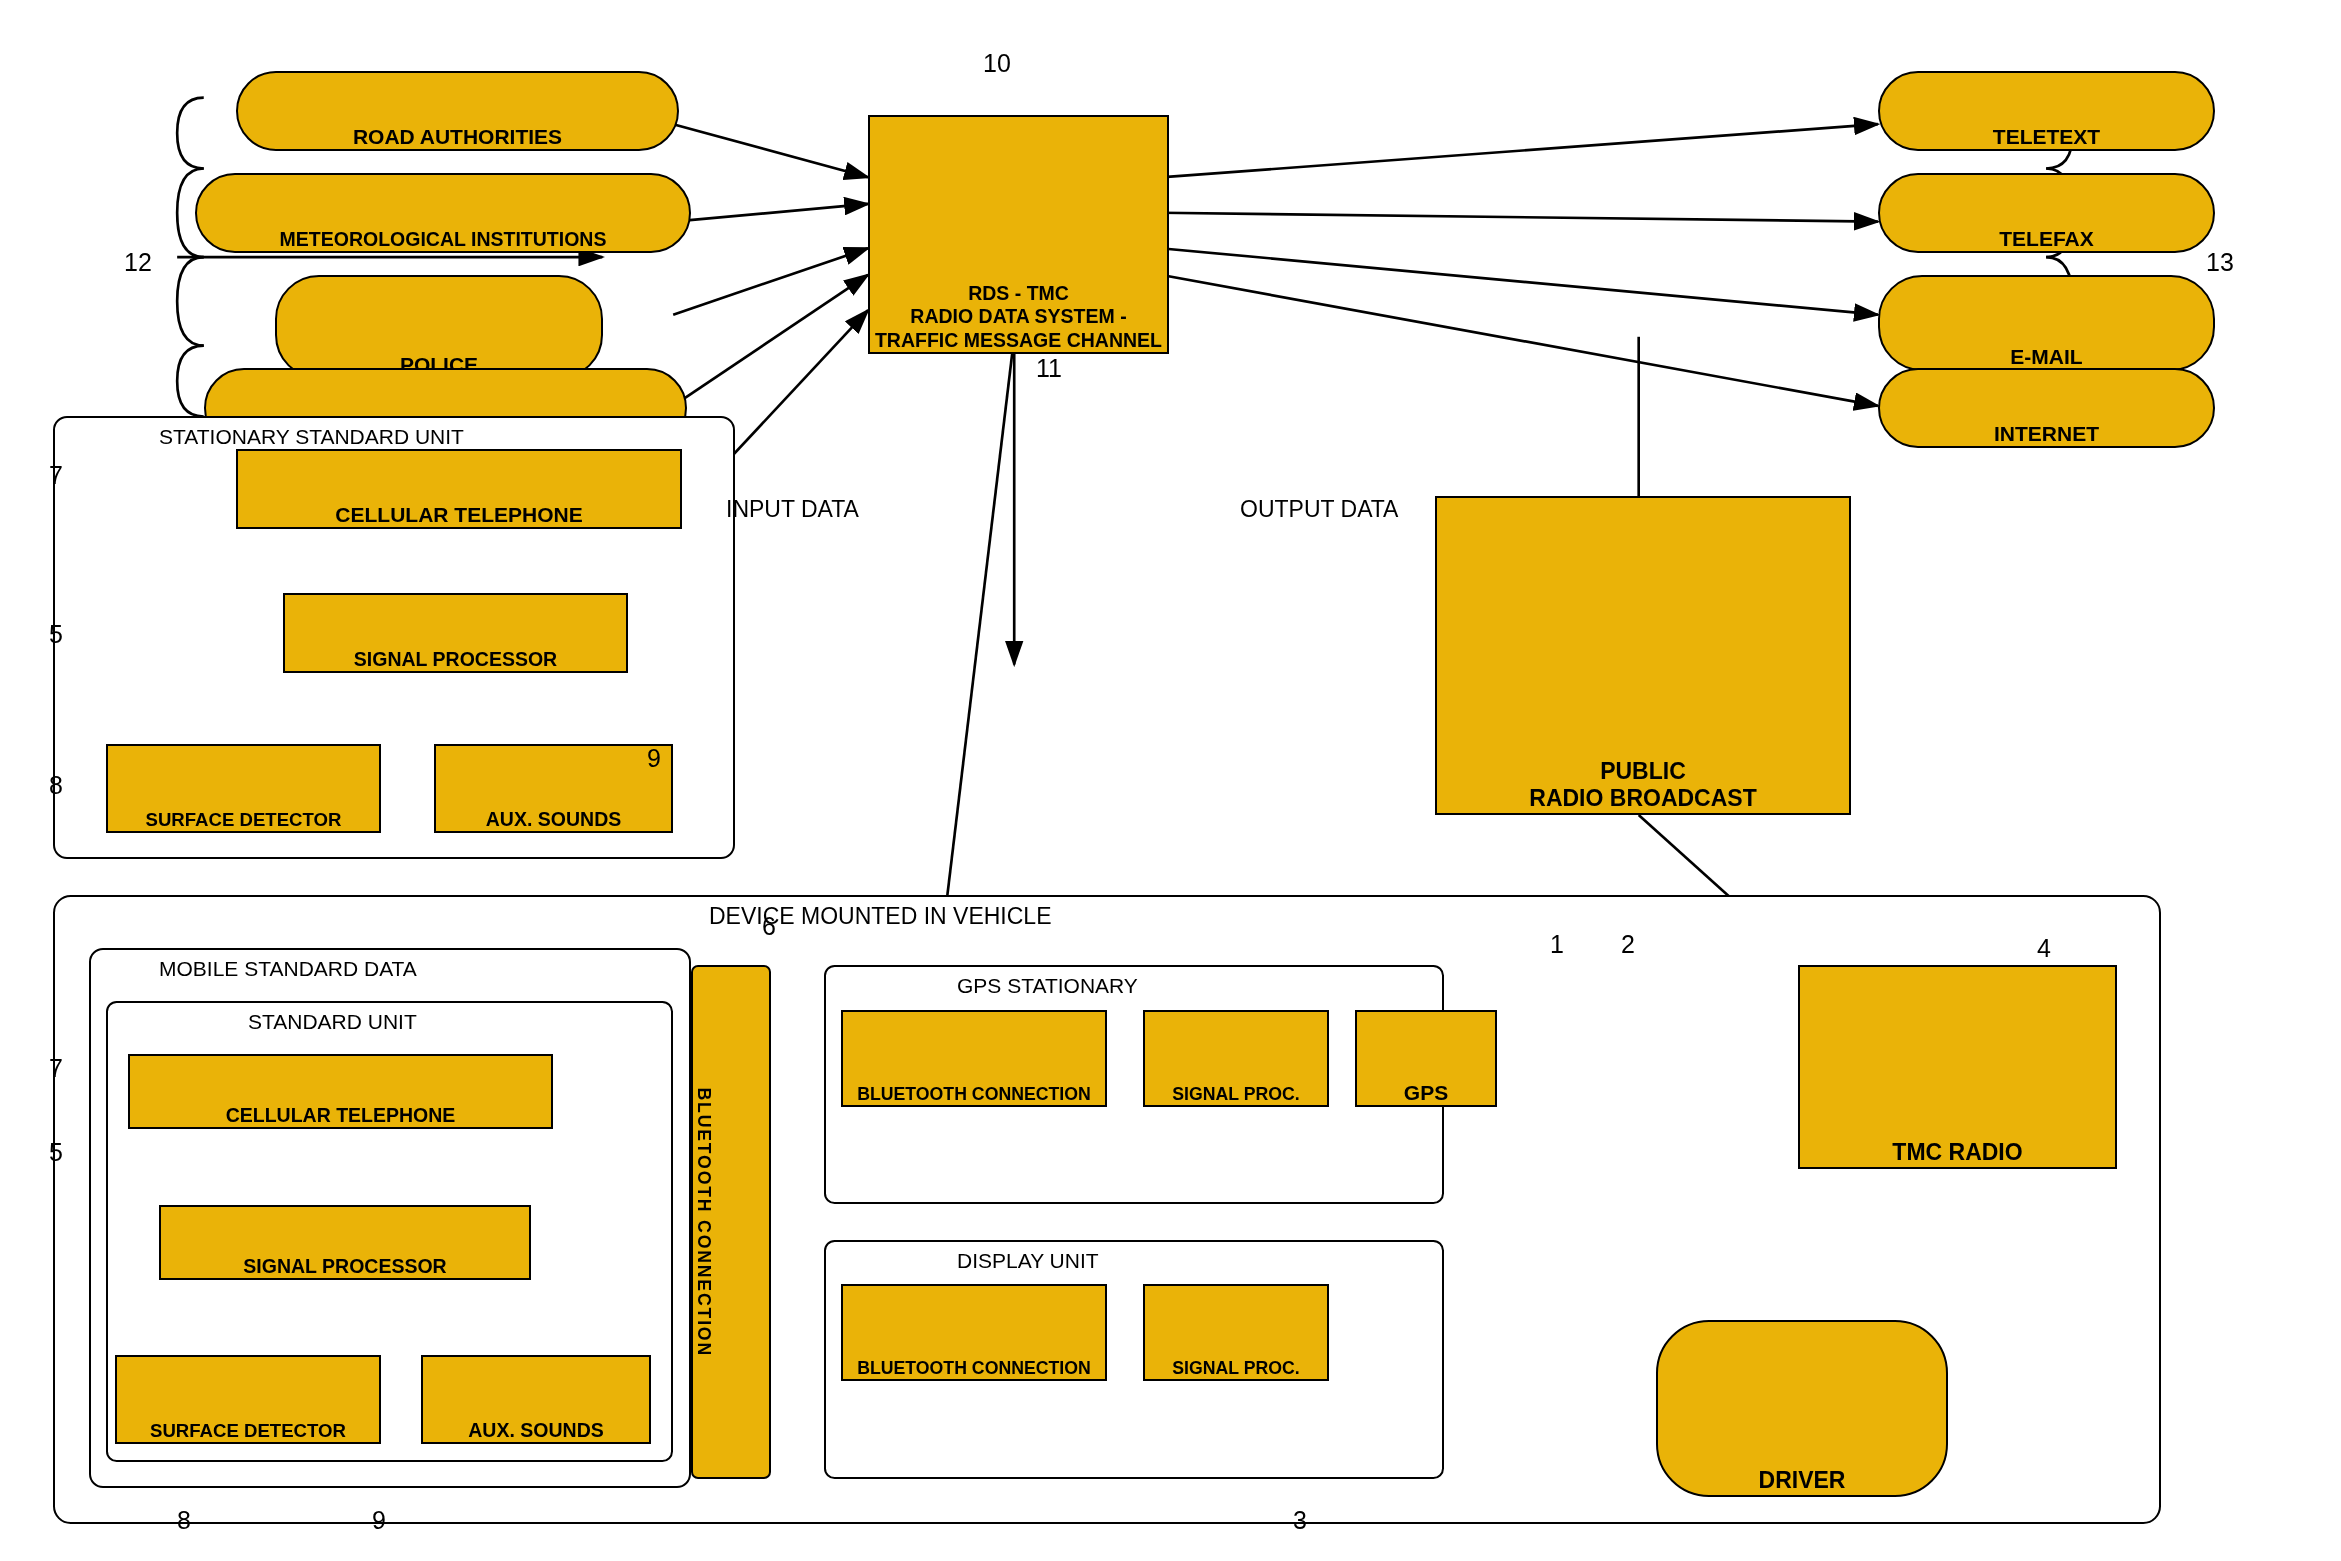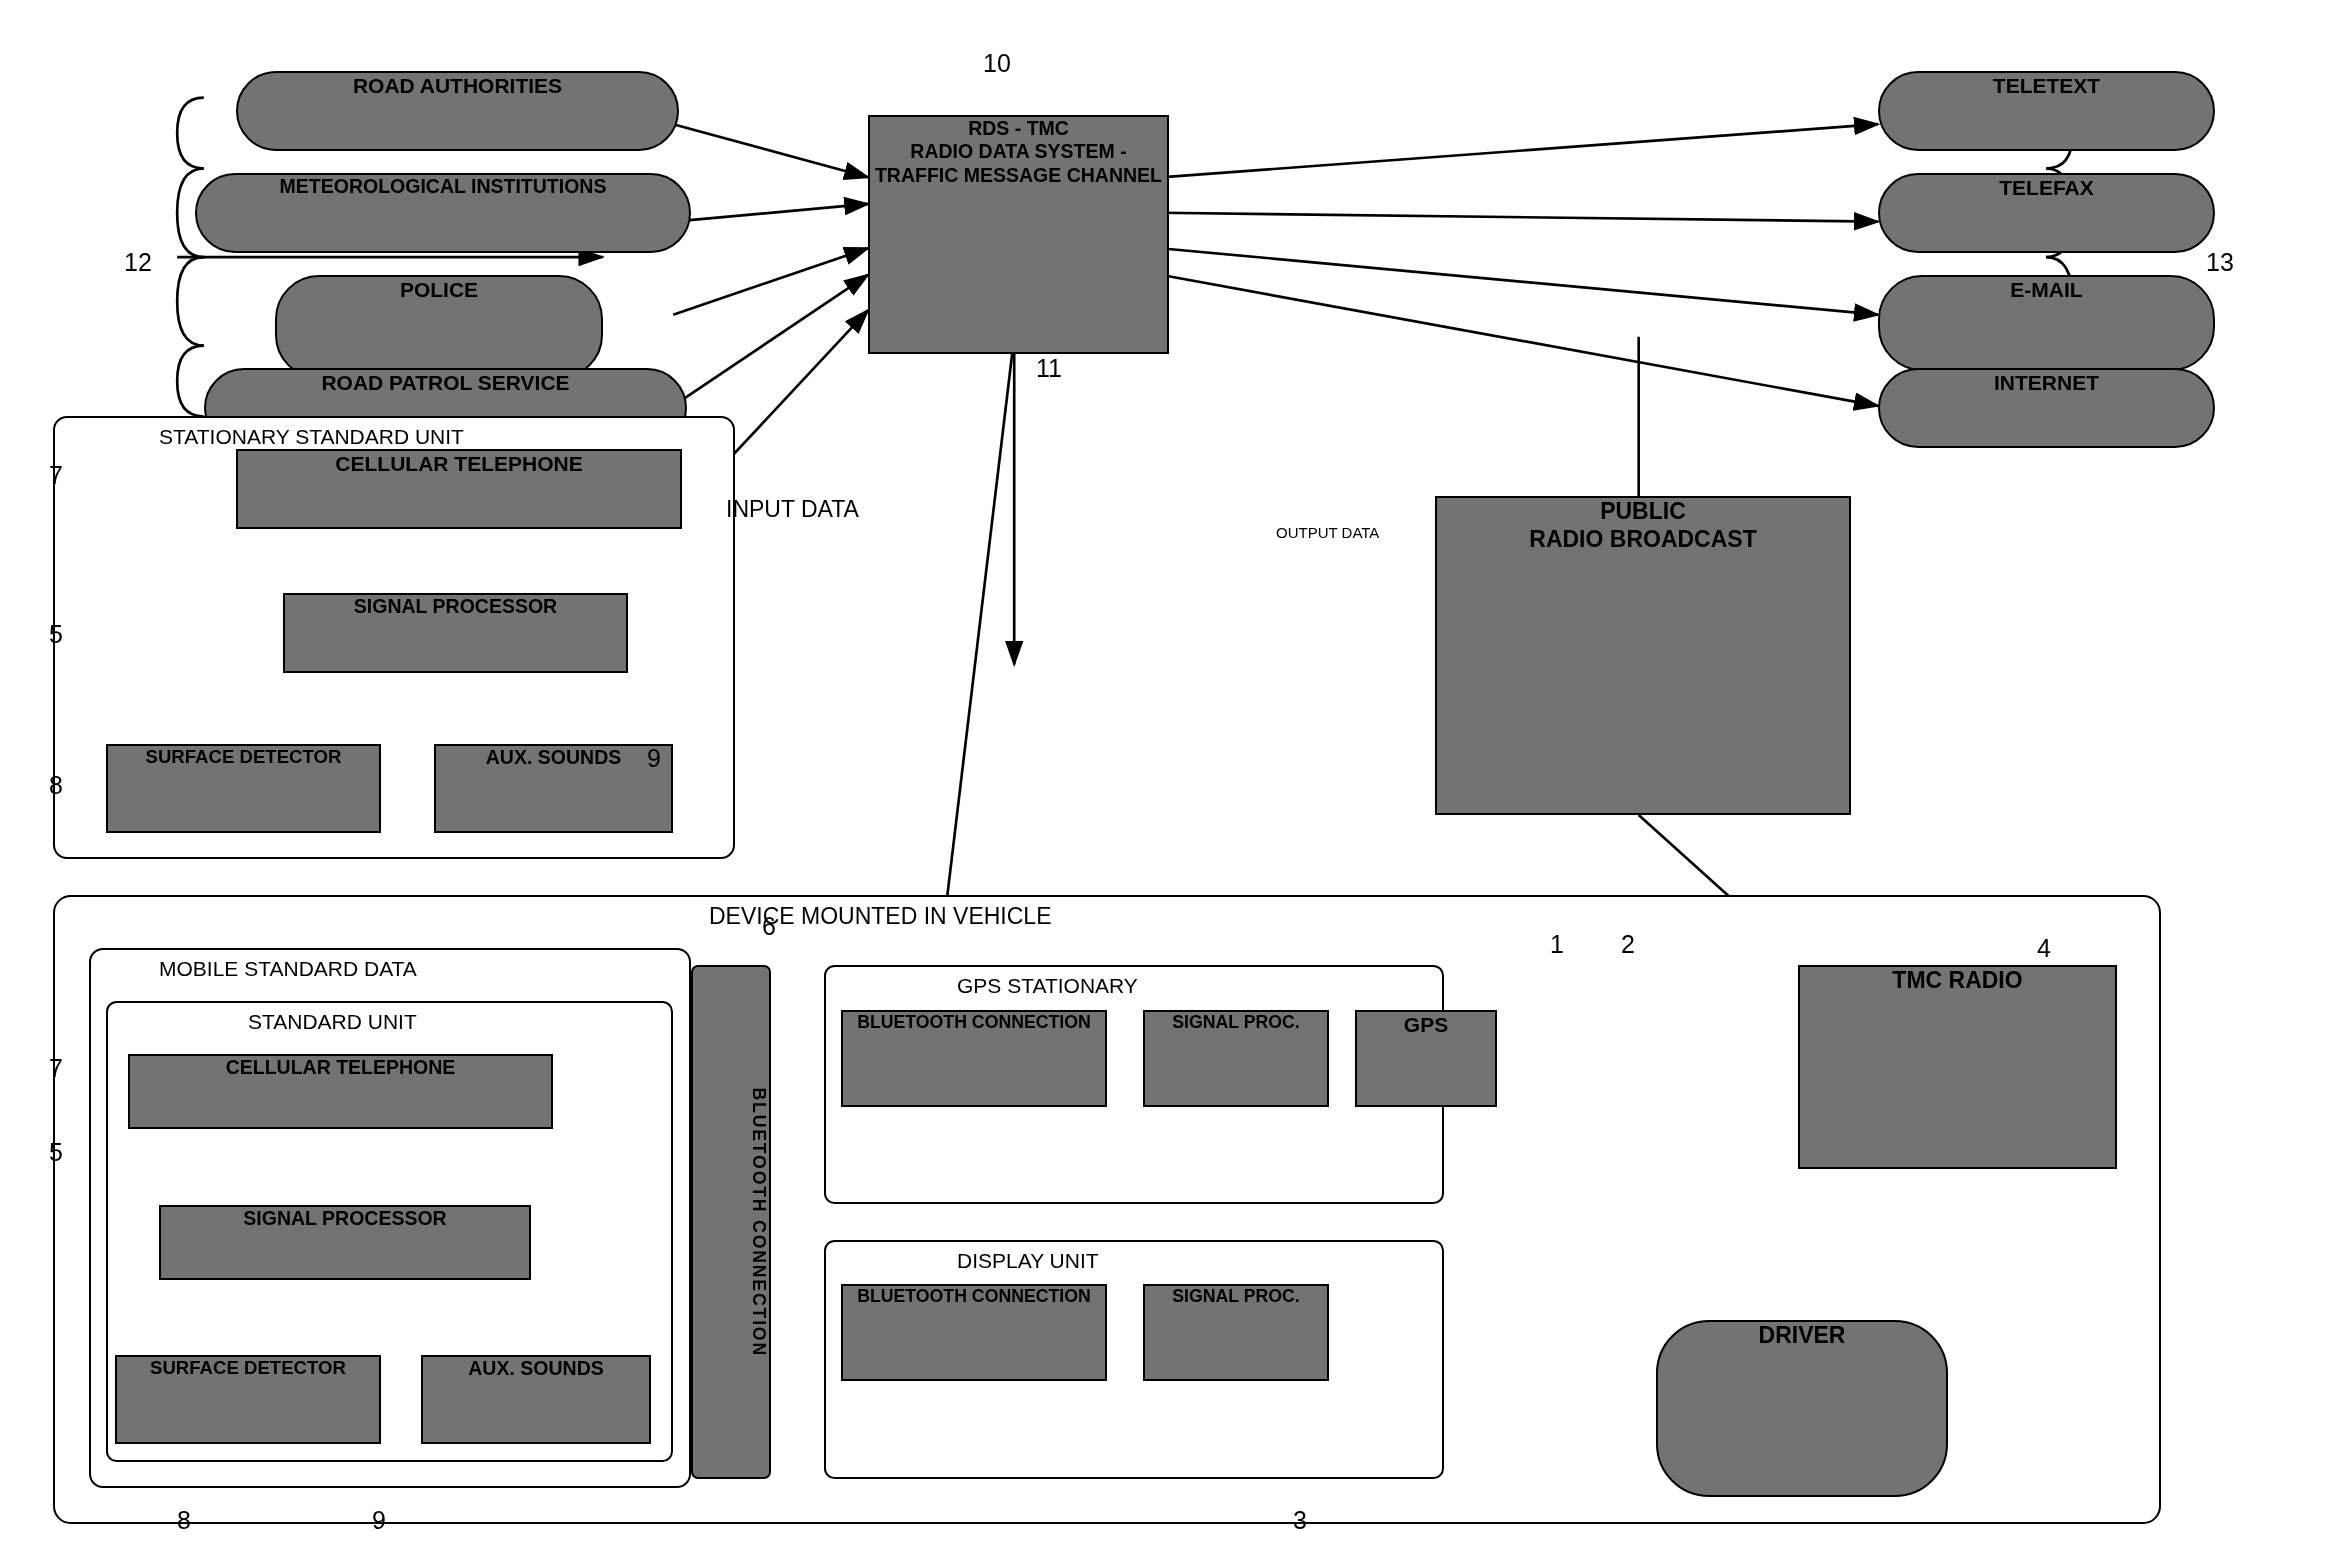--- a/index.html
+++ b/index.html
@@ -12,23 +12,23 @@
       position: relative;
     }
     .diagram {
       position: relative;
       width: 2342px;
       height: 1562px;
     }
     .box {
       position: absolute;
       border: 2.7px solid #000;
-      background: #737373;
+      background: #eab308;
       display: flex;
-      align-items: flex-start;
+      align-items: flex-end;
       justify-content: center;
       text-align: center;
       font-size: 23px;
       font-weight: bold;
       font-family: Arial, sans-serif;
       line-height: 1.2;
     }
     .box-rounded {
       border-radius: 0;
     }
@@ -211,21 +211,21 @@
 
   <div class="box box-rounded" style="left:1435px; top:496px; width:416px; height:319px; font-size:23px; white-space:pre-line;">
     <span style="white-space:pre-line;">PUBLIC
 RADIO BROADCAST</span>
   </div>
 
   <div class="label-text" style="left:726px; top:496px; font-size:23px;text-align:right;">
     <span>INPUT DATA</span>
   </div>
 
-  <div class="label-text" style="left:1276px; top:496px; font-size:15px;margin-top:28px;">
+  <div class="label-text" style="left:1240px; top:496px; font-size:23px;">
     <span>OUTPUT DATA</span>
   </div>
 
   <div class="container-box box-rounded" style="left:53px; top:895px; width:2108px; height:629px; border-radius:17.7px;">
   </div>
   <div class="label-text" style="left:709px; top:903px; font-size:23px;">
     <span>DEVICE MOUNTED IN VEHICLE</span>
   </div>
 
   <div class="container-box box-rounded" style="left:89px; top:948px; width:602px; height:540px; border-radius:14px;">

